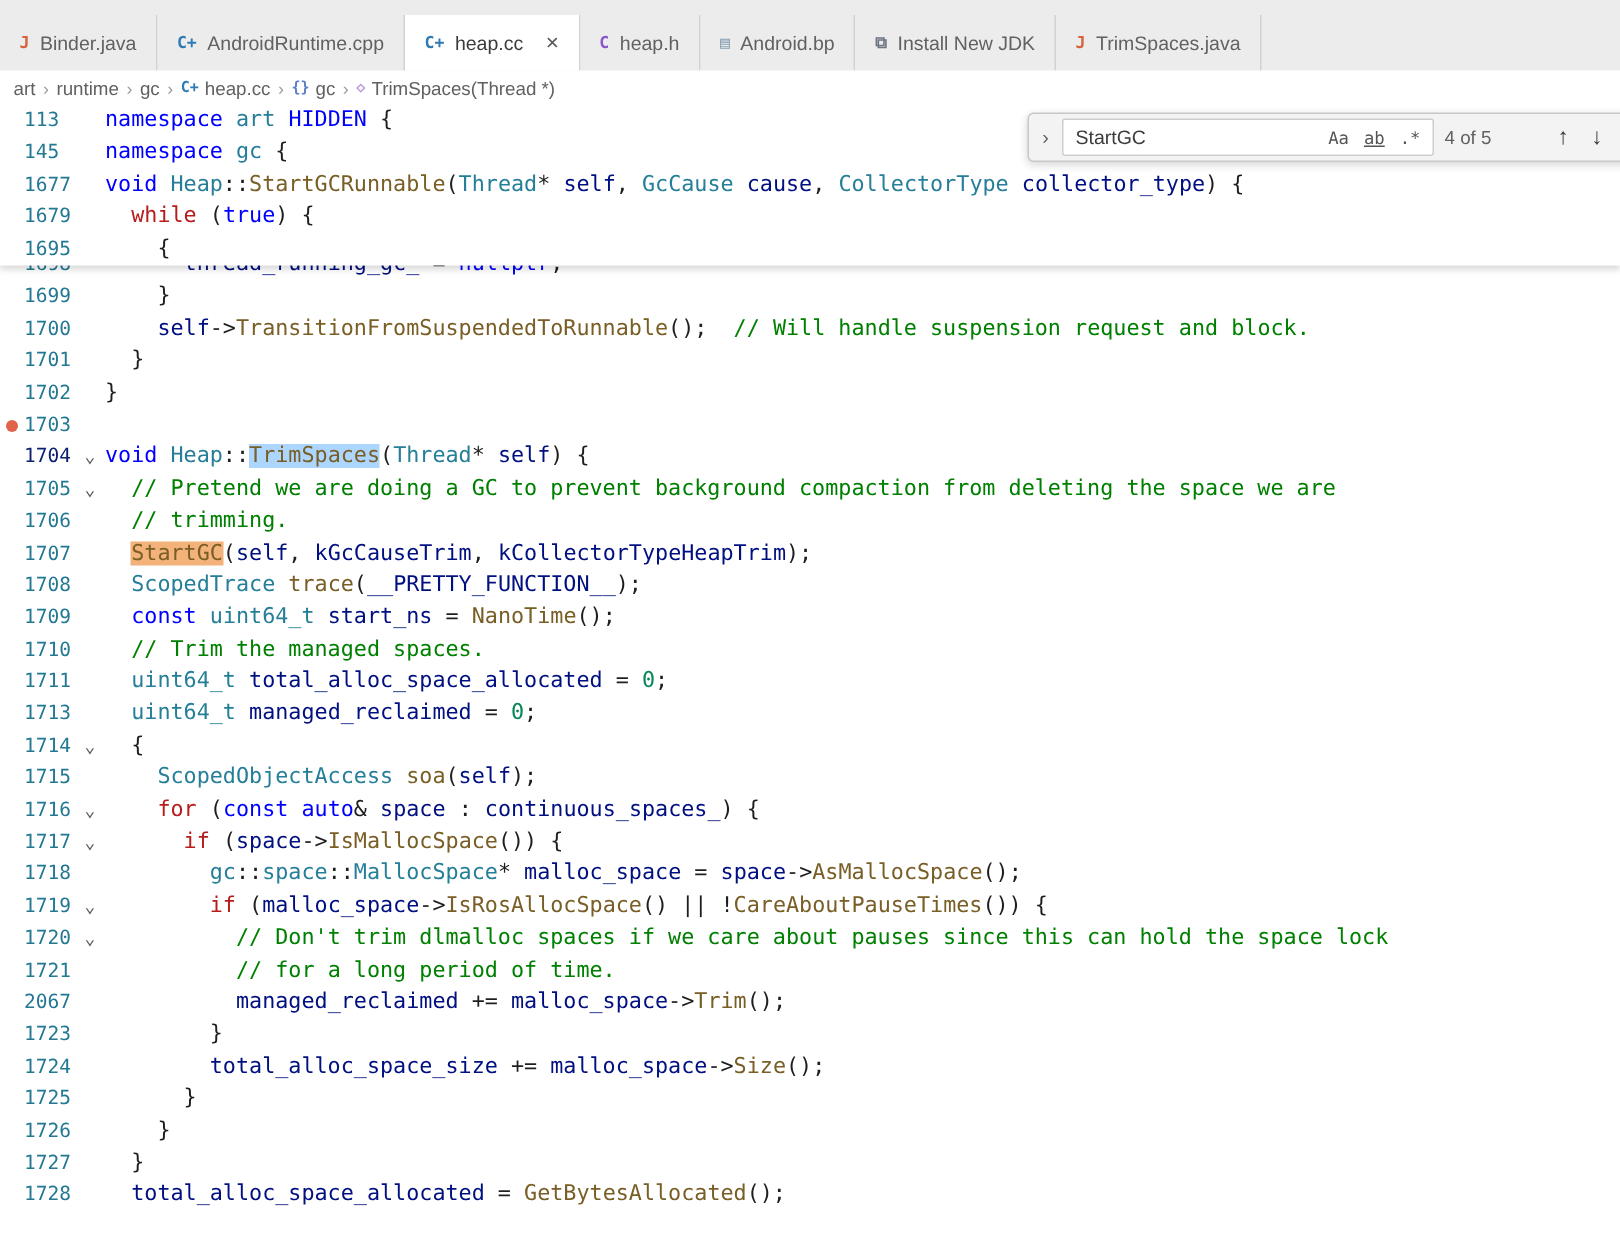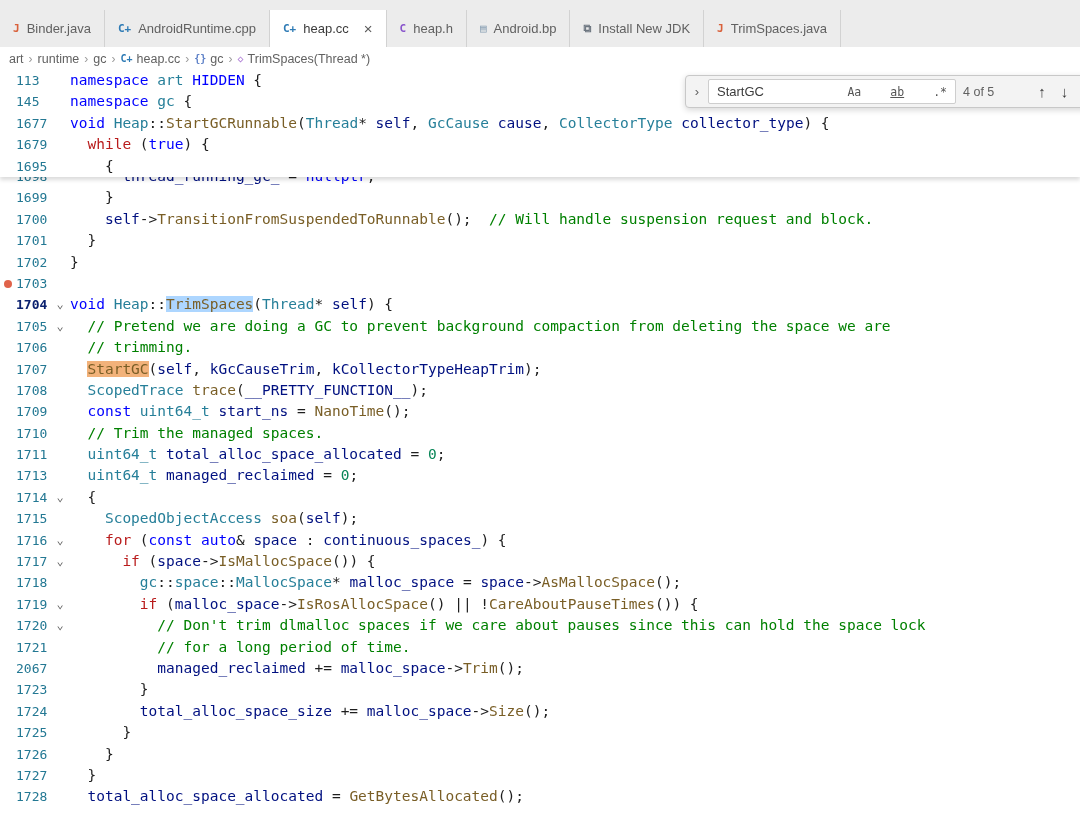--- a/index.html
+++ b/index.html
@@ -22,21 +22,21 @@
   .bc-icon{font-size:10px;font-weight:700;font-family:"DejaVu Sans Mono",monospace}
 
   
   .editor{position:relative;height:758px;overflow:hidden;background:#fff}
   #code-lines{padding-top:96px}
   .cl{display:flex;height:21.4px;line-height:21.4px;font-family:"DejaVu Sans Mono",monospace;
       font-size:14.5px}
   .mk{width:16px;flex:none;position:relative}
   .dot{position:absolute;left:4px;top:7px;width:8px;height:8px;border-radius:50%;background:#e0634a}
   .ln{width:34px;flex:none;color:#237893;font-size:13px}
-  .ln.act{color:#0b216f;font-weight:700}
+  .ln.act{color:#0b216f;font-weight:400}
   .fold{width:20px;flex:none;text-align:center;color:#5a5a5a;font-size:12px;cursor:pointer}
   .code{flex:1;white-space:pre;cursor:text}
 
   .tk-p{color:#1e1e1e}
   .tk-k{color:#0000ff}
   .tk-c{color:#b91c1c}
   .tk-t{color:#267f99}
   .tk-f{color:#795e26}
   .tk-v{color:#001080}
   .tk-m{color:#008000}
@@ -48,21 +48,21 @@
           box-shadow:0 3px 4px rgba(0,0,0,.14)}
 
   
   .find{position:absolute;top:5px;left:685px;width:430px;height:33px;background:#f3f3f3;
         border:1px solid #c8c8c8;border-radius:4px;box-shadow:0 2px 6px rgba(0,0,0,.16);
         display:flex;align-items:center;z-index:20;padding:0 4px}
   .find-expand{width:14px;text-align:center;color:#616161;font-size:13px;cursor:pointer}
   .find-input{display:flex;align-items:center;background:#fff;border:1px solid #cecece;
               border-radius:2px;height:25px;width:248px;padding:0 5px 0 8px;margin-left:4px;cursor:text}
   .find-query{flex:1;font-size:13px;color:#3b3b3b}
-  .find-opt{font-size:11.5px;color:#555;margin-left:23px;font-family:"DejaVu Sans Mono",monospace;
+  .find-opt{font-size:11.5px;color:#555;margin-left:4px;font-family:"DejaVu Sans Mono",monospace;
             padding:1px 3px;border-radius:3px;cursor:pointer}
   .find-opt.uw{text-decoration:underline}
   .find-count{font-size:12.5px;color:#616161;margin-left:7px;white-space:nowrap}
   .find-nav{margin-left:44px;display:flex;gap:15px;color:#3b3b3b;font-size:15px}
   .find-nav span{cursor:pointer}
 </style>
 </head>
 <body>
 
 <div class="tabbar">

